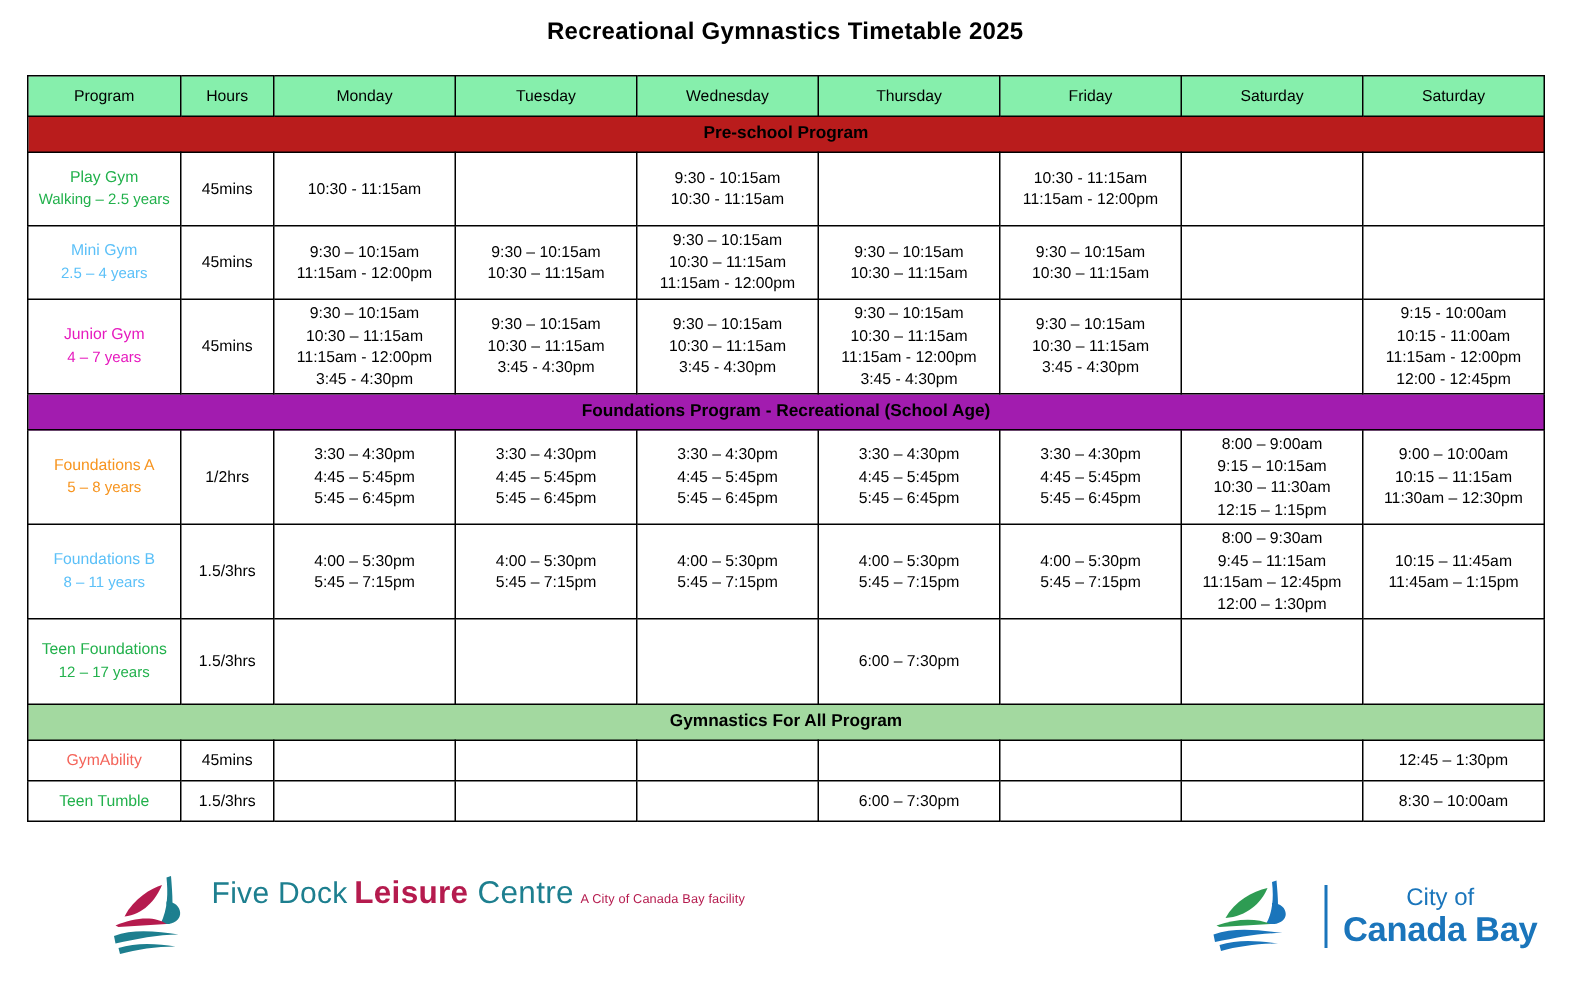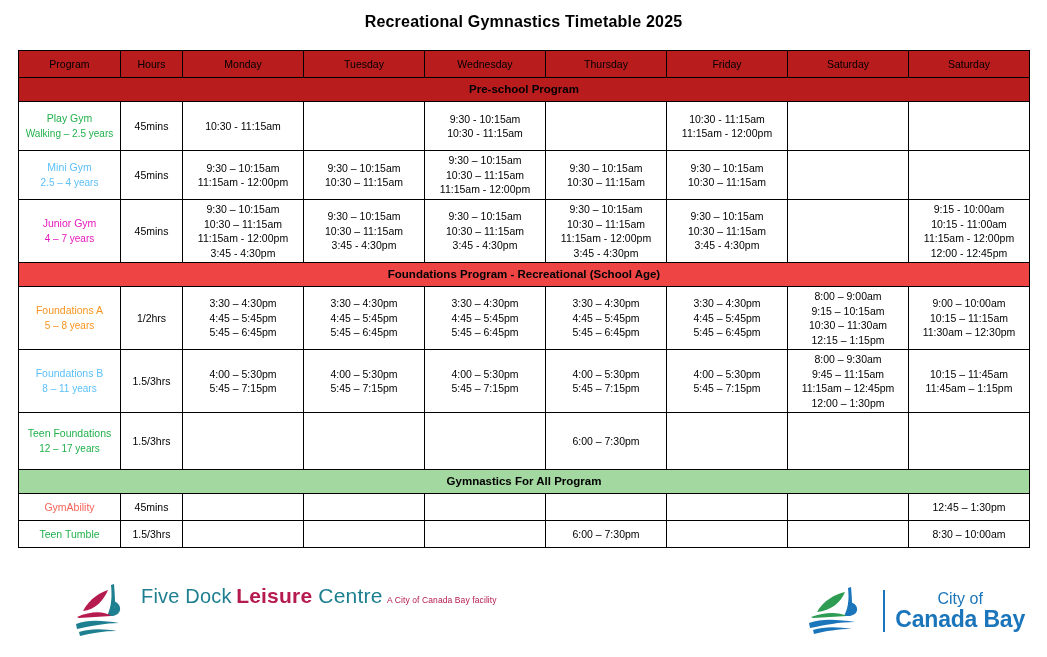--- a/index.html
+++ b/index.html
@@ -40,40 +40,40 @@
   table.timetable td, table.timetable th {
     border: 1px solid #000000;
     padding: 2px 2px;
     font-size: 10.5px;
     text-align: center;
     vertical-align: middle;
     line-height: 14.5px;
     font-weight: normal;
   }
   thead th {
-    background: #b91c1c;
+    background: #86efac;
     font-weight: bold;
     font-size: 12px;
     height: 22px;
     padding: 3px 2px;
   }
   
   col.c-prog { width: 102px; }
   col.c-hours { width: 62px; }
   col.c-day { width: 121px; }
 
   tr.section td {
     font-weight: bold;
     font-size: 11.5px;
     height: 19px;
     padding: 2px;
     text-align: center;
   }
   tr.section.preschool td { background: #b91c1c; }
-  tr.section.foundations td { background: #ef4444; }
+  tr.section.foundations td { background: #a21caf; }
   tr.section.gymall td { background: #a3d9a0; }
 
   td.program {
     font-weight: bold;
     font-size: 12px;
     line-height: 16px;
     padding: 4px 2px;
   }
   td.program .age {
     display: block;

